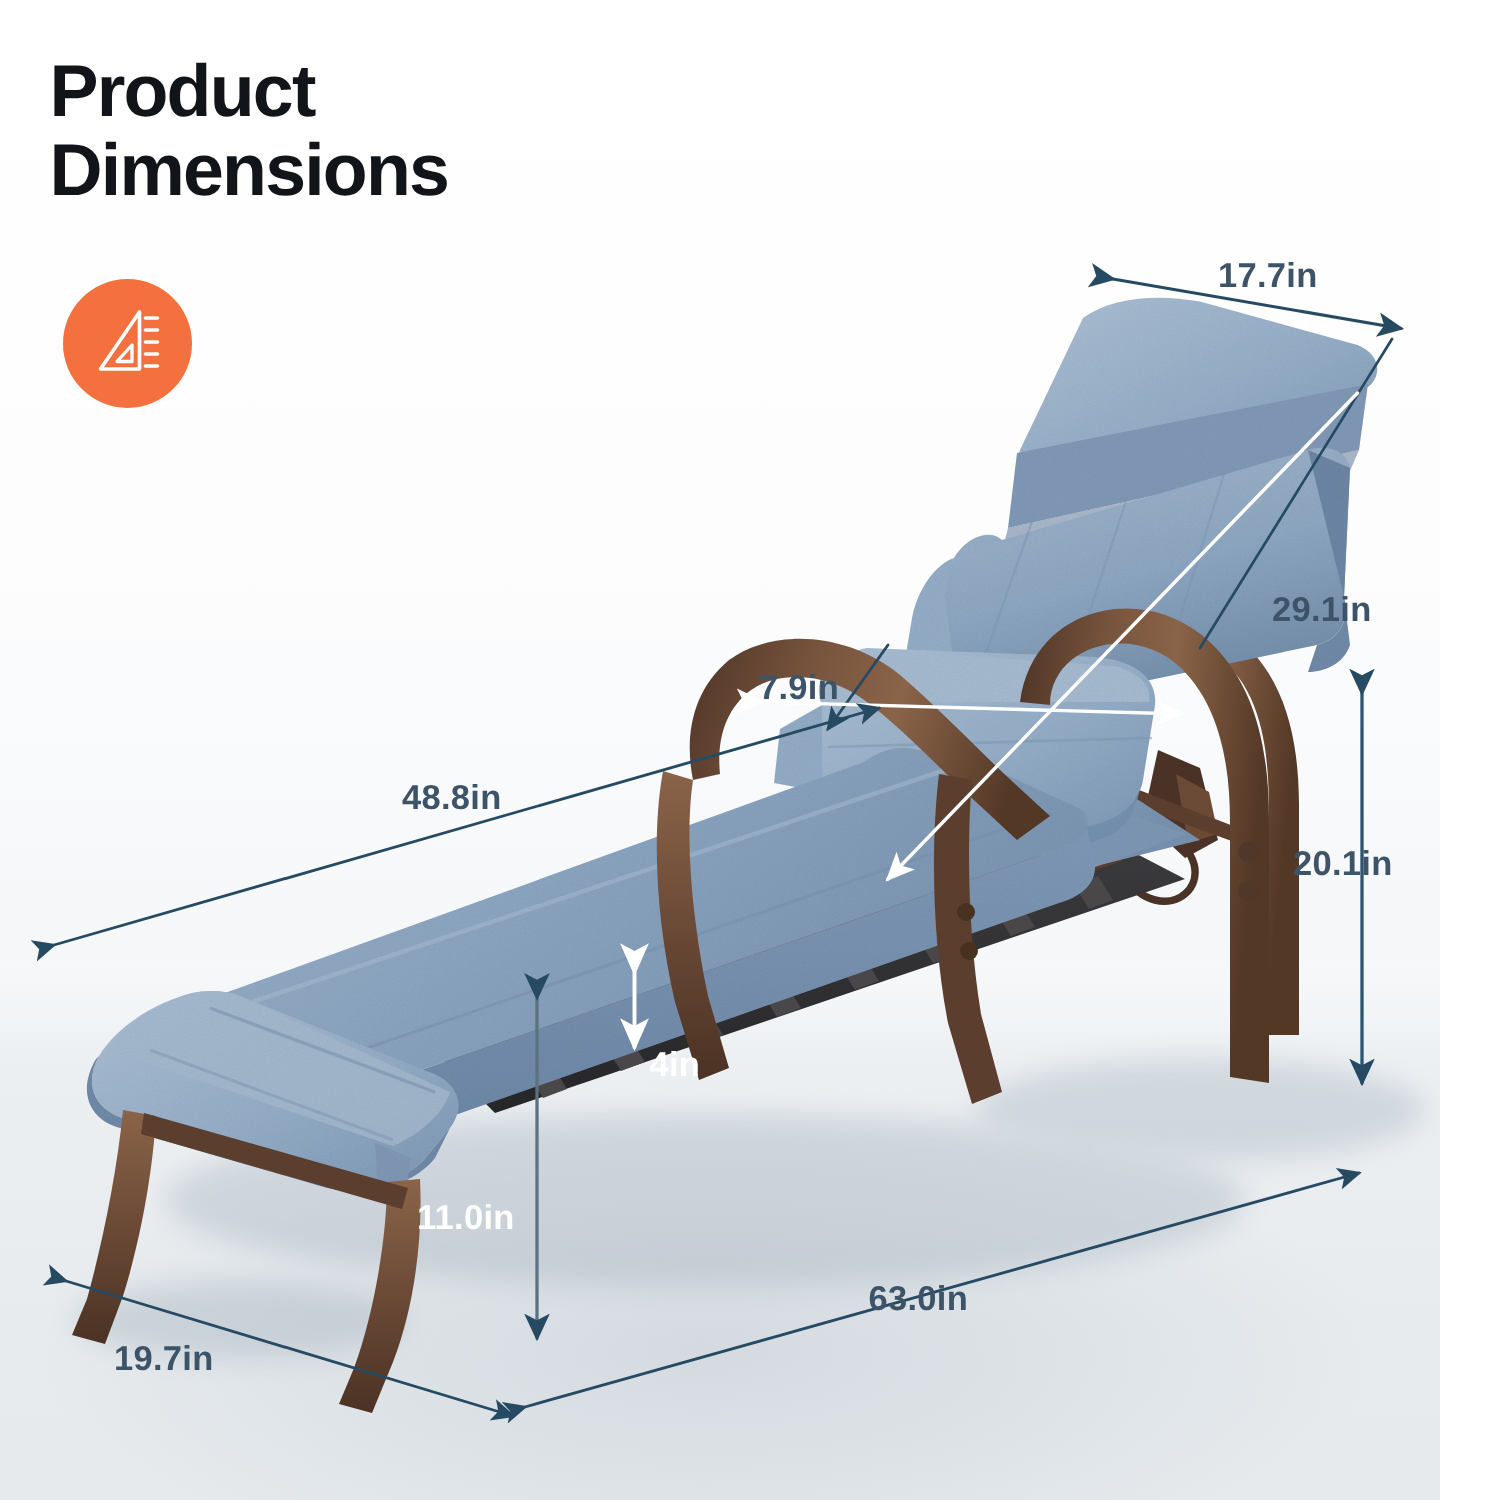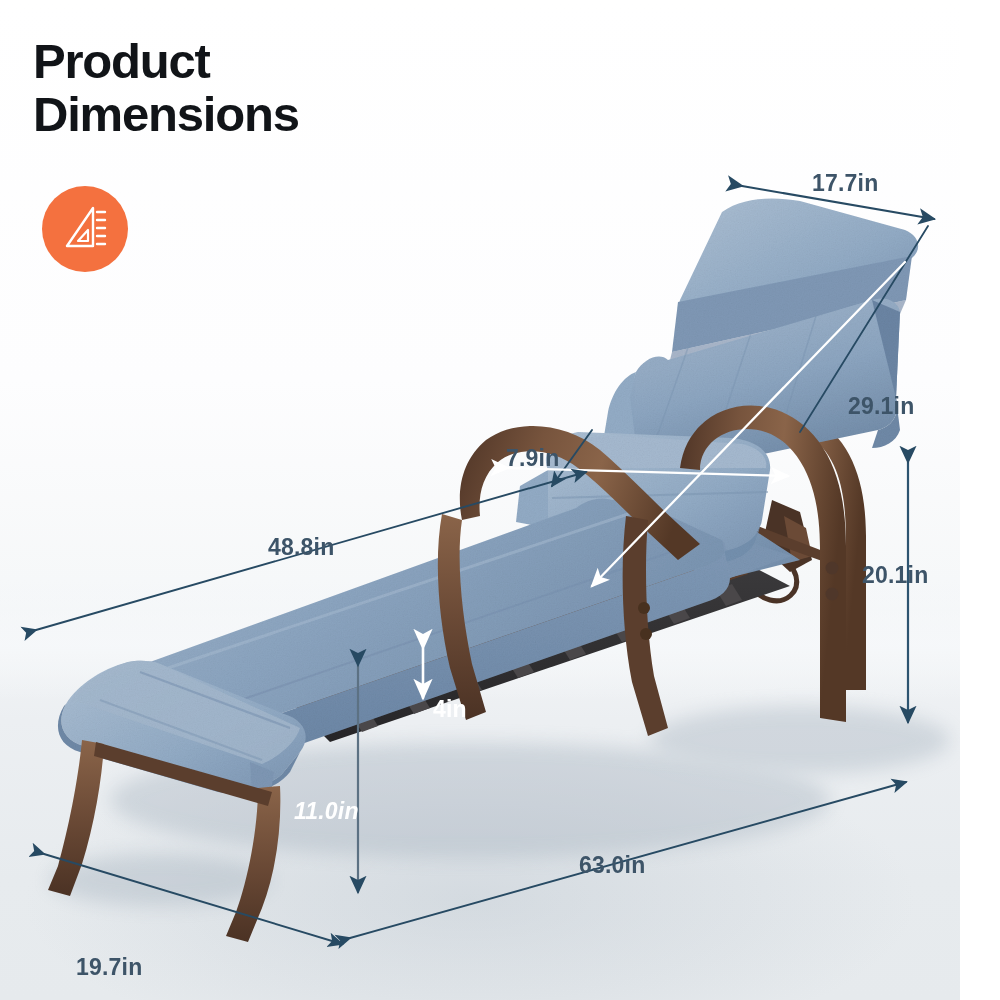--- a/index.html
+++ b/index.html
@@ -367,25 +367,25 @@
       <line x1="44" y1="854" x2="342" y2="944" stroke="#274a63" stroke-width="1.9" marker-start="url(#ahD)" marker-end="url(#ahD)"></line>
     </g>
   </svg>
 
   <div class="dim-label" style="left:812px; top:170px;">17.7in</div>
 
   <div class="dim-label" style="left:848px; top:393px;">29.1in</div>
 
   <div class="dim-label" style="left:478px; top:445px;margin-left:28px;">7.9in</div>
 
-  <div class="dim-label" style="left:268px; top:518px;margin-top:16px;">48.8in</div>
+  <div class="dim-label" style="left:268px; top:518px;">48.8in</div>
 
   <div class="dim-label" style="left:862px; top:562px;">20.1in</div>
 
   <div class="dim-label light" style="left:433px; top:696px;">4in</div>
 
-  <div class="dim-label light" style="left:294px; top:798px;font-style:italic;">11.0in</div>
+  <div class="dim-label light" style="left:278px; top:798px;">11.0in</div>
 
   <div class="dim-label" style="left:579px; top:852px;">63.0in</div>
 
-  <div class="dim-label" style="left:76px; top:954px;">19.7in</div>
+  <div class="dim-label" style="left:76px; top:892px;">19.7in</div>
 
 </div>
 
 </body></html>

